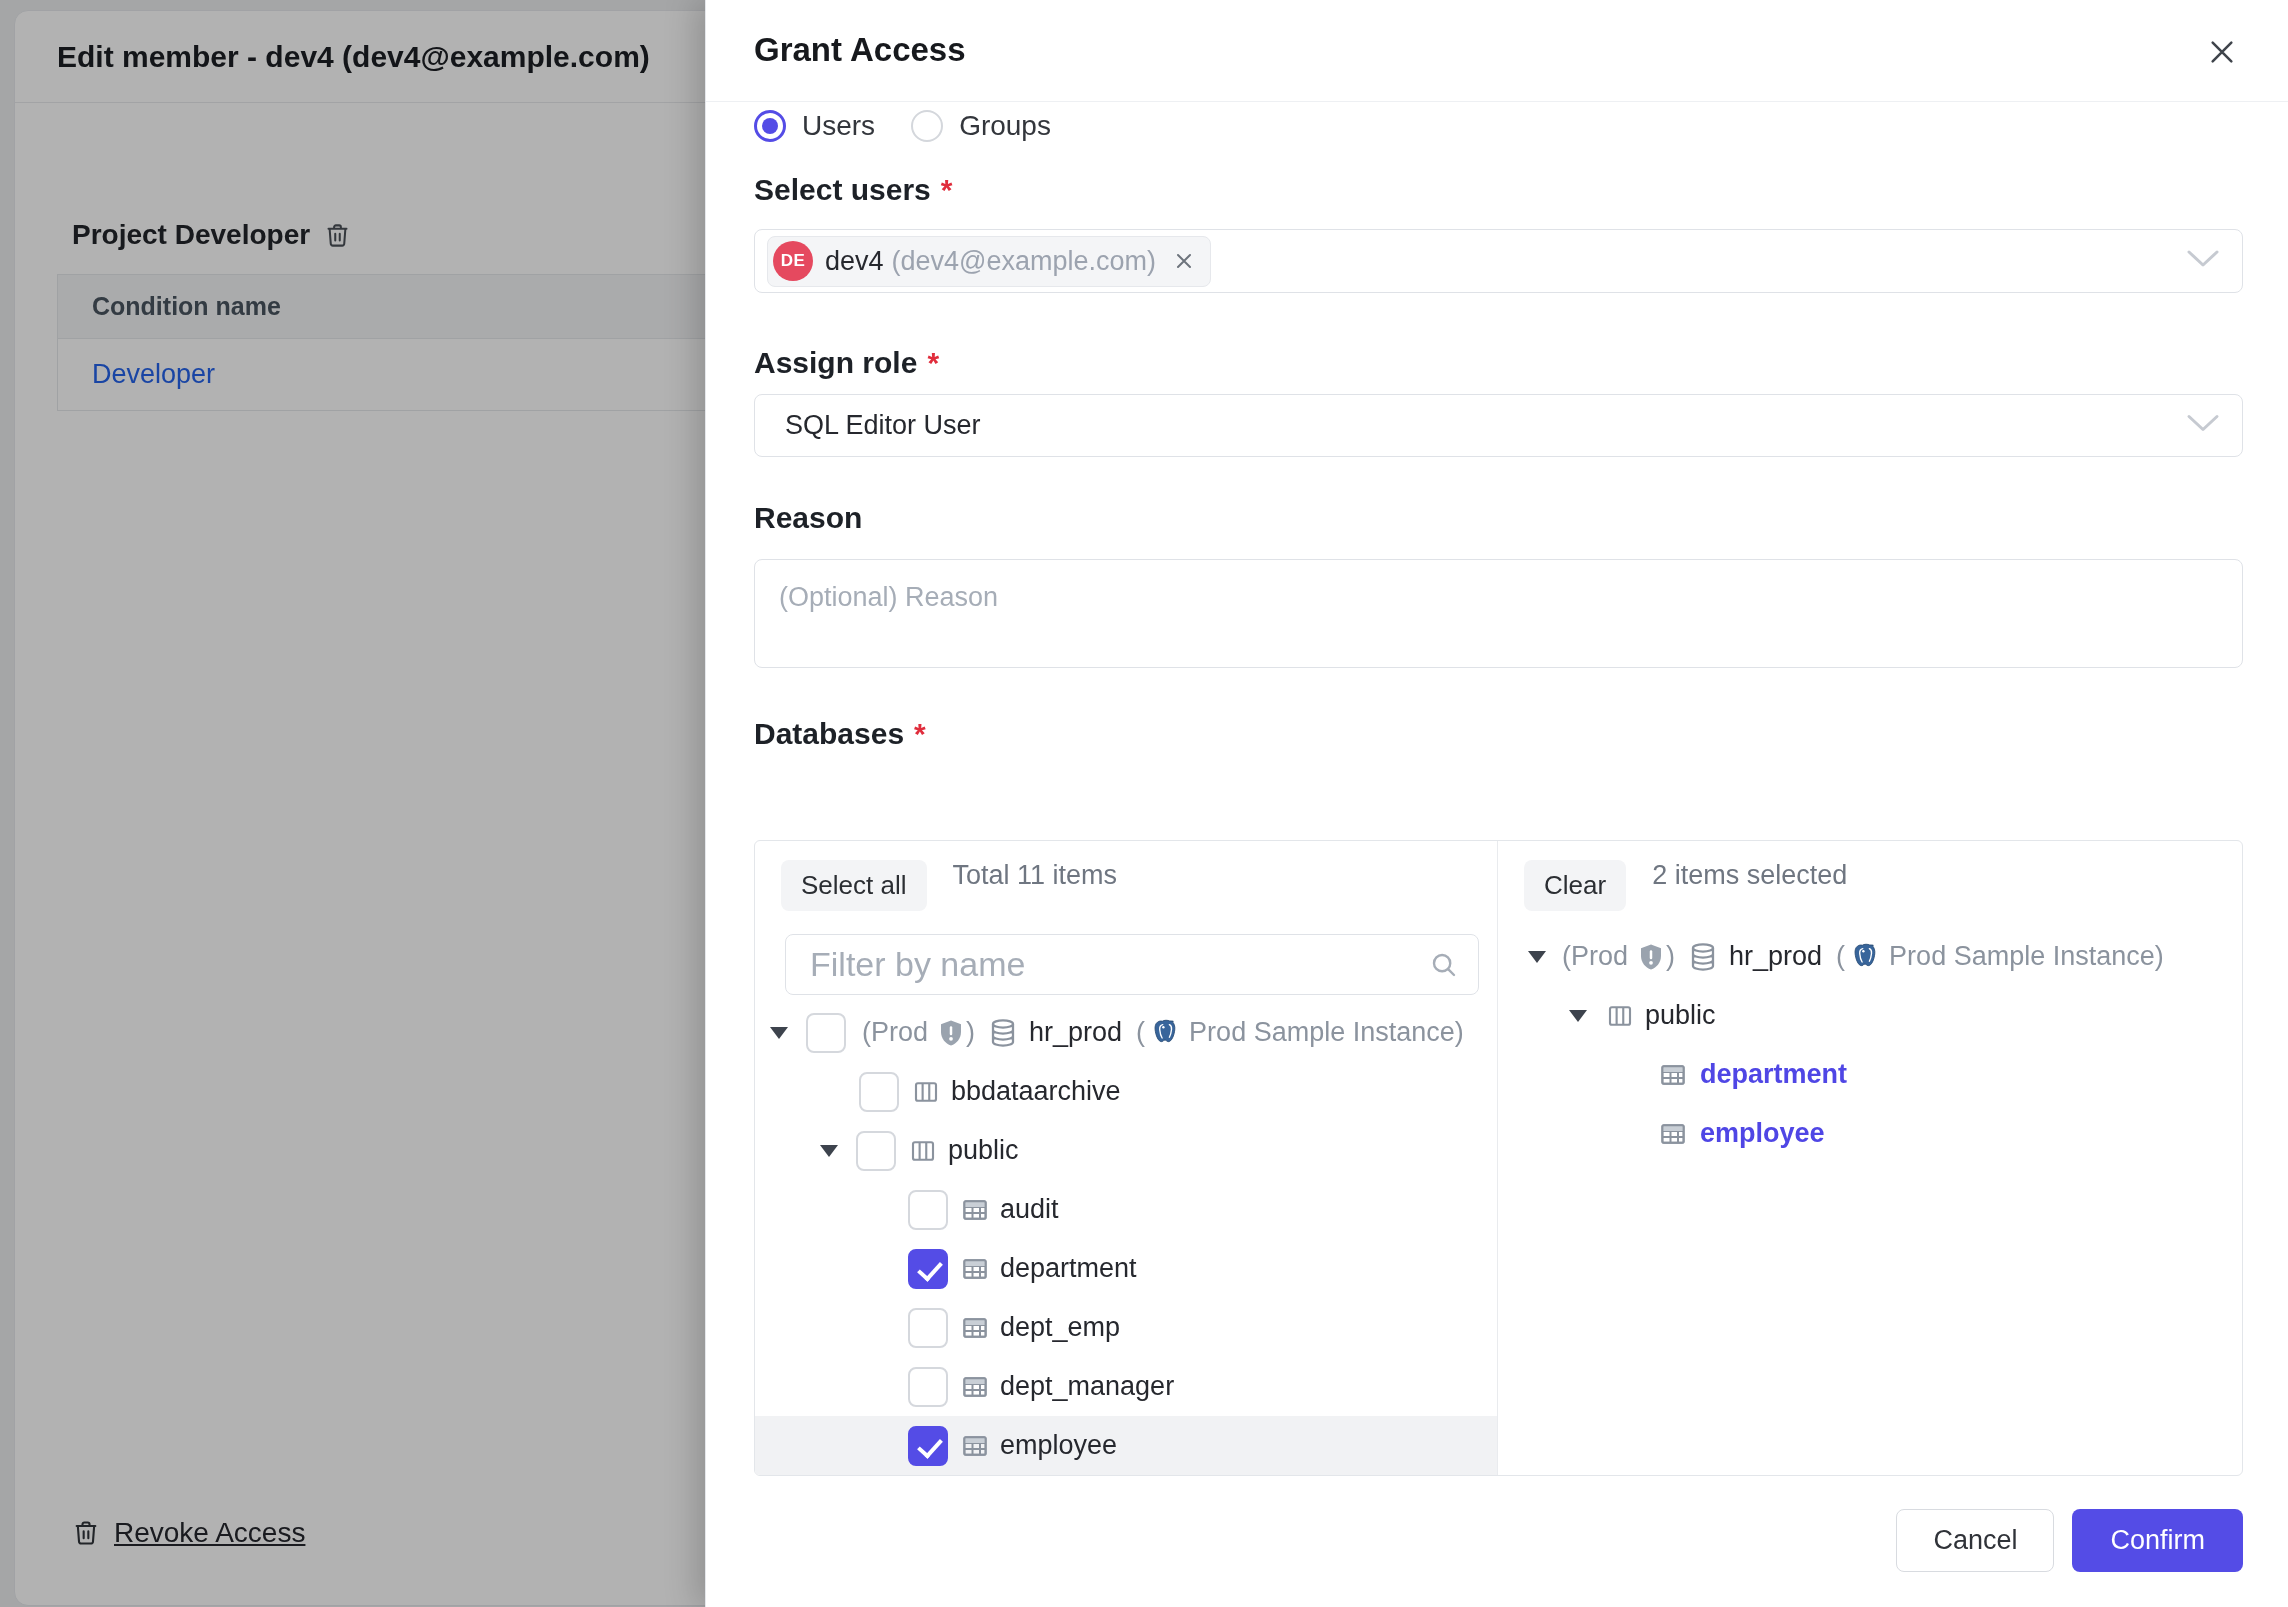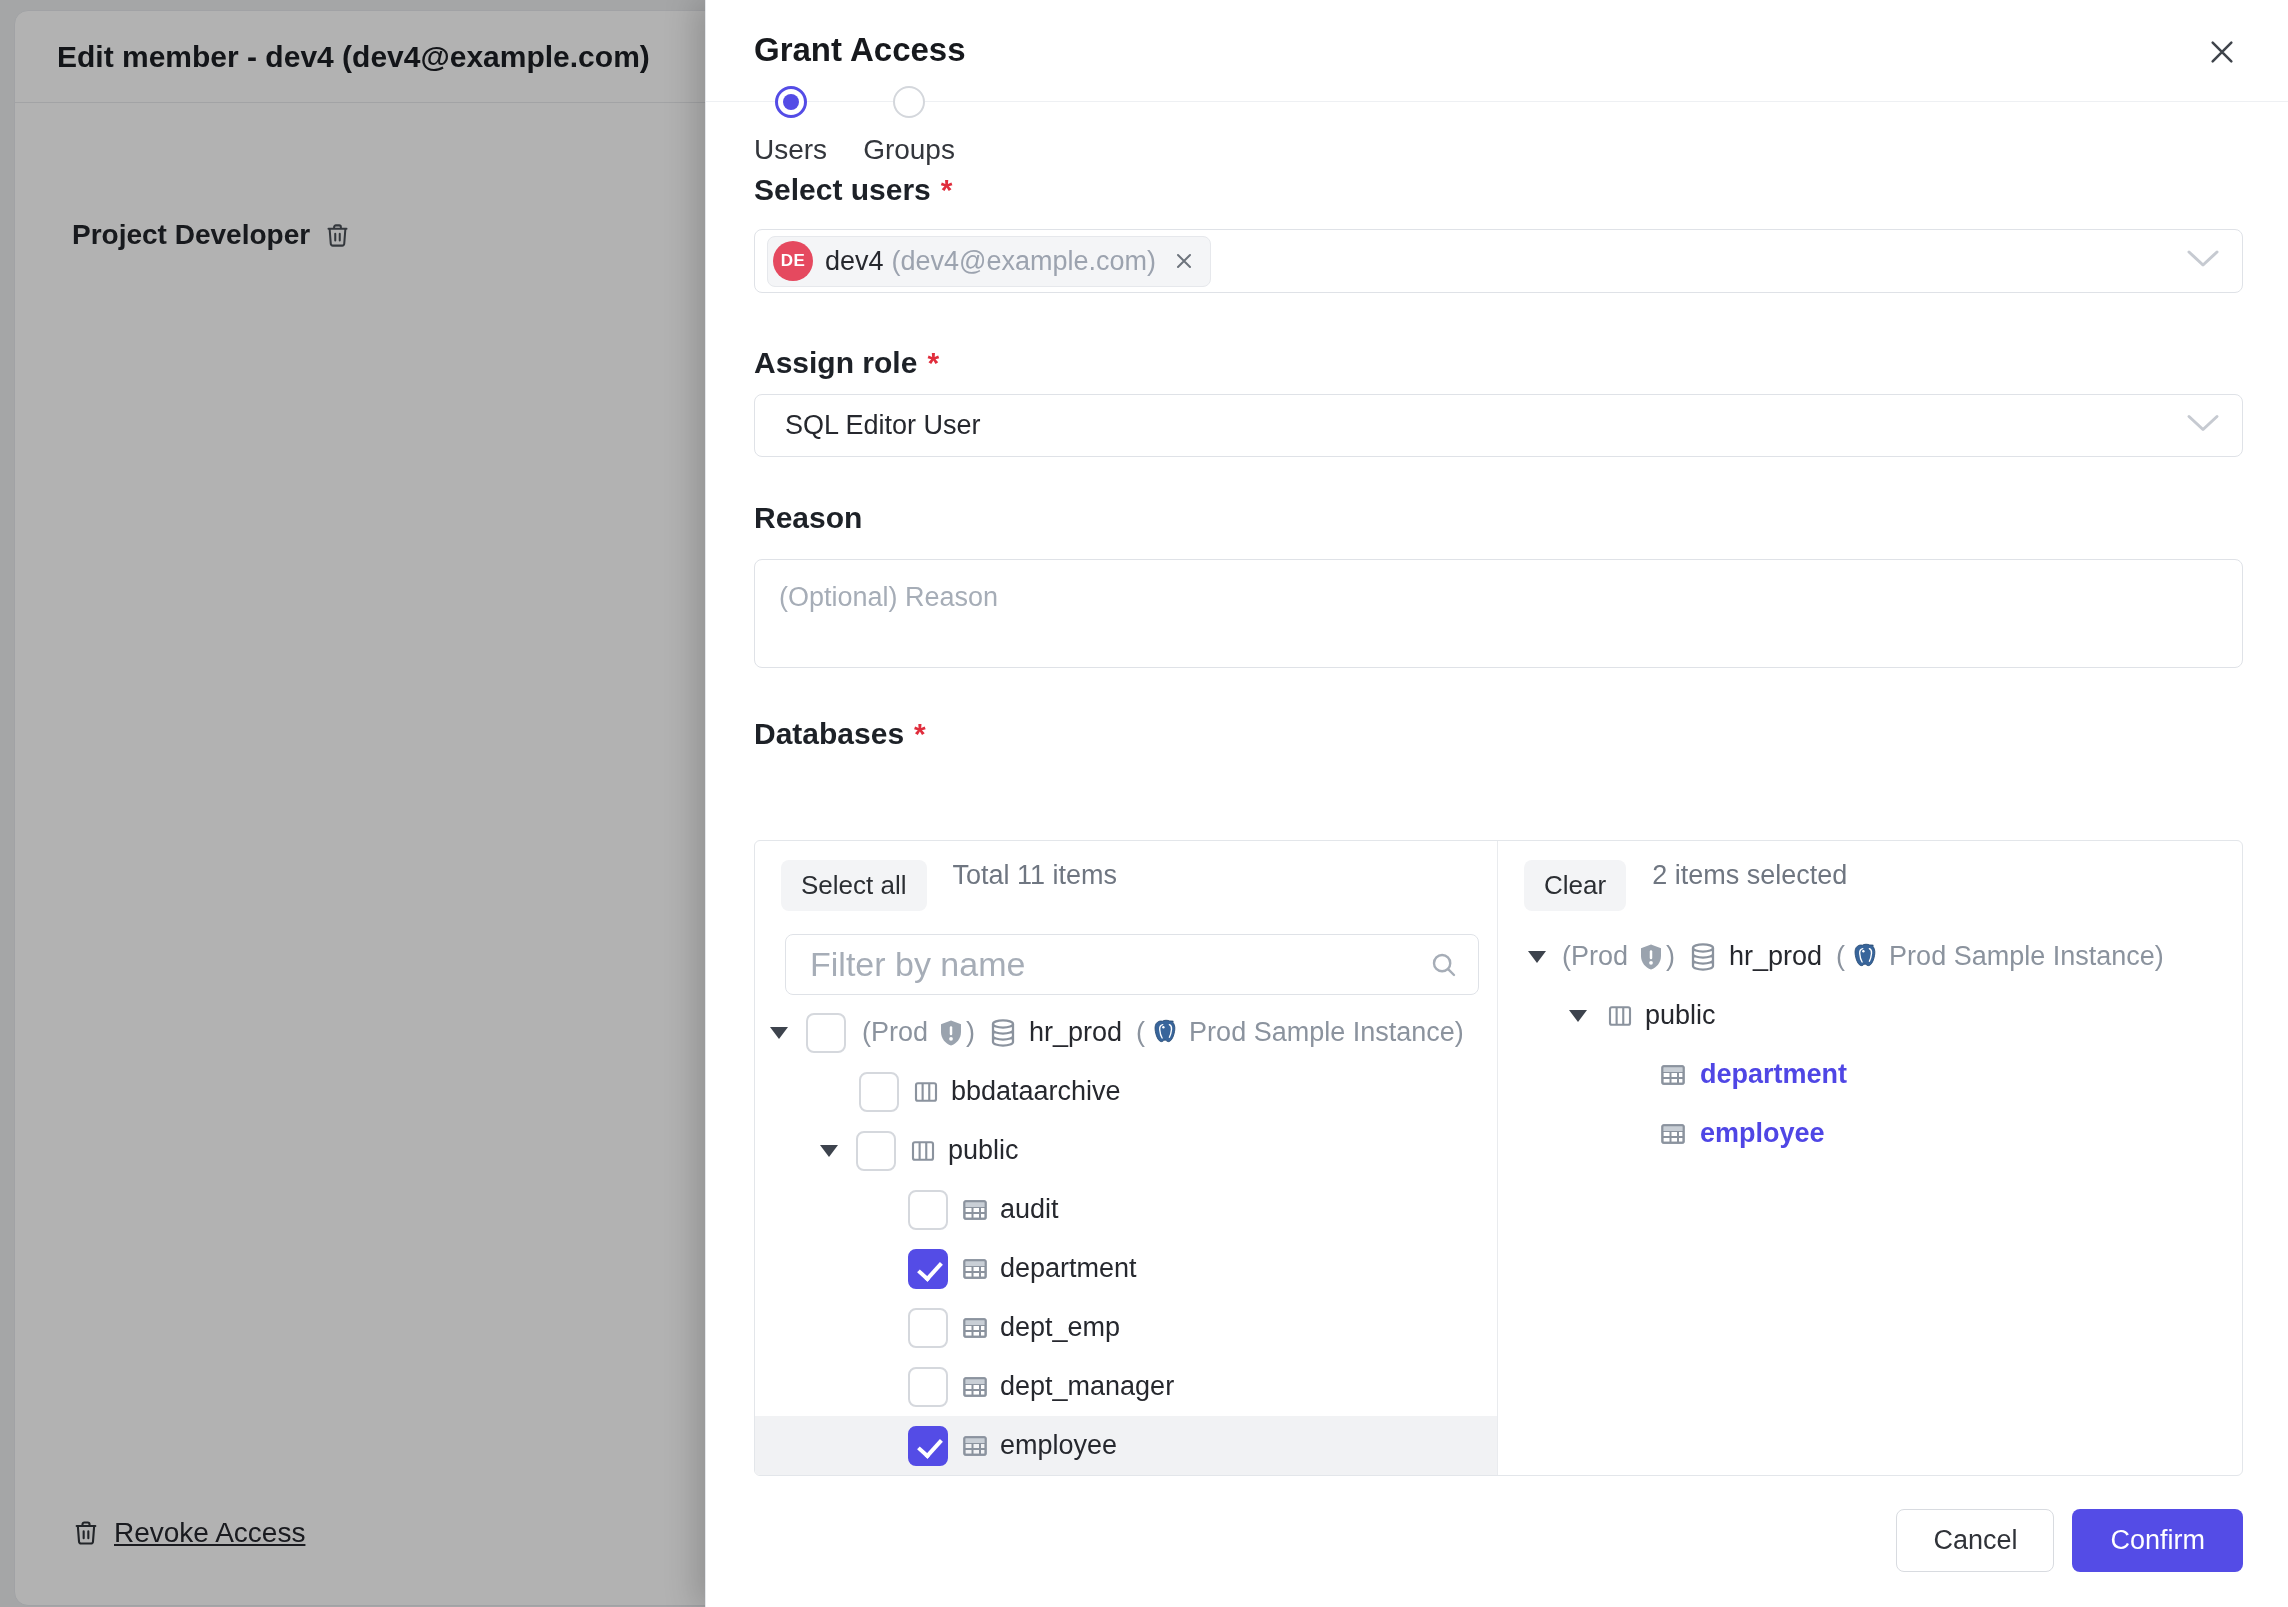--- a/index.html
+++ b/index.html
@@ -33,21 +33,21 @@
            display:flex;align-items:center;justify-content:center;background:none;border:none;padding:0;}
   .d-body{position:absolute;left:0;top:102px;right:0;bottom:0;}
   .abs{position:absolute;left:48px;right:47px;}
 
   
   .f-label{font-size:30px;font-weight:700;color:#1d2127;line-height:38px;}
   .req{color:#e02d3c;margin-left:10px;font-weight:700;}
 
   
   .radio-row{display:flex;align-items:center;gap:36px;height:44px;}
-  .radio-opt{display:flex;align-items:center;gap:16px;cursor:pointer;flex-direction:column;}
+  .radio-opt{display:flex;align-items:center;gap:16px;cursor:pointer;}
   .radio{width:32px;height:32px;border-radius:50%;box-sizing:border-box;border:2px solid #d4d7dc;background:#fff;
          display:flex;align-items:center;justify-content:center;}
   .radio.on{border:3px solid #544ce6;}
   .radio.on::after{content:"";width:16px;height:16px;border-radius:50%;background:#544ce6;}
   .radio-label{font-size:28px;color:#33363c;}
 
   
   .inp-box{border:1px solid #dfe2e7;border-radius:8px;background:#fff;box-sizing:border-box;}
   .user-box{top:127px;height:64px;display:flex;align-items:center;padding:0 59px 0 12px;}
   .chev{position:absolute;right:22px;top:50%;transform:translateY(-50%);}
@@ -117,20 +117,26 @@
     </div>
     <div class="bd-role-row">
       <span class="bd-role-title">Project Developer</span>
       <span class="ic">
         <svg width="27" height="27" viewBox="0 0 24 24" fill="none" stroke="#4b5158" stroke-width="1.8" stroke-linecap="round">
           <path d="M4 6h16M9 6V4.5A1.5 1.5 0 0 1 10.5 3h3A1.5 1.5 0 0 1 15 4.5V6m4 0-1 13.2A1.8 1.8 0 0 1 16.2 21H7.8A1.8 1.8 0 0 1 6 19.2L5 6"></path>
           <path d="M10 10.5v6M14 10.5v6"></path>
         </svg>
       </span>
     </div>
+    <div class="bd-table">
+      <div class="bd-th">Condition name</div>
+      <div class="bd-td">
+        <a class="bd-link">Developer</a>
+      </div>
+    </div>
     <div class="bd-footer">
       <span class="ic">
         <svg width="28" height="28" viewBox="0 0 24 24" fill="none" stroke="#32363c" stroke-width="1.8" stroke-linecap="round">
           <path d="M4 6h16M9 6V4.5A1.5 1.5 0 0 1 10.5 3h3A1.5 1.5 0 0 1 15 4.5V6m4 0-1 13.2A1.8 1.8 0 0 1 16.2 21H7.8A1.8 1.8 0 0 1 6 19.2L5 6"></path>
           <path d="M10 10.5v6M14 10.5v6"></path>
         </svg>
       </span>
       <span class="bd-footer-label">Revoke Access</span>
     </div>
   </div>

